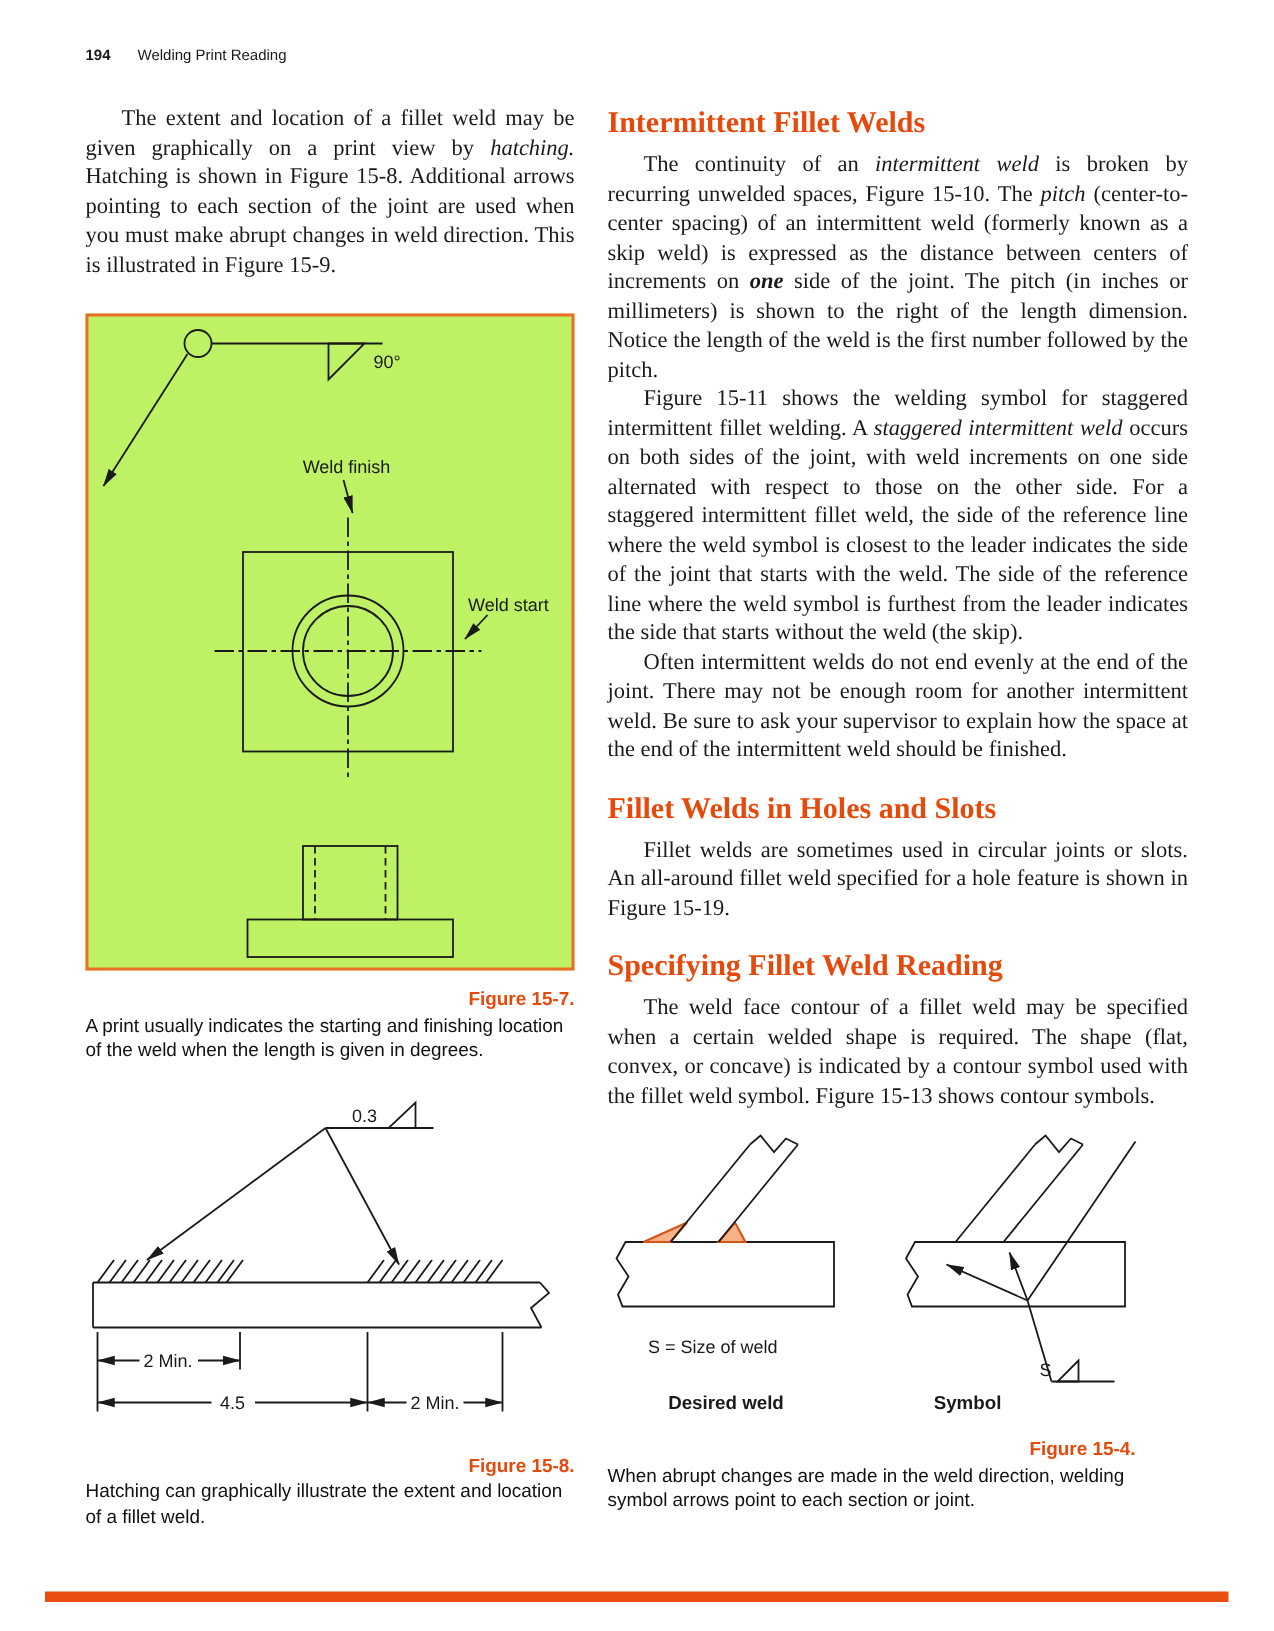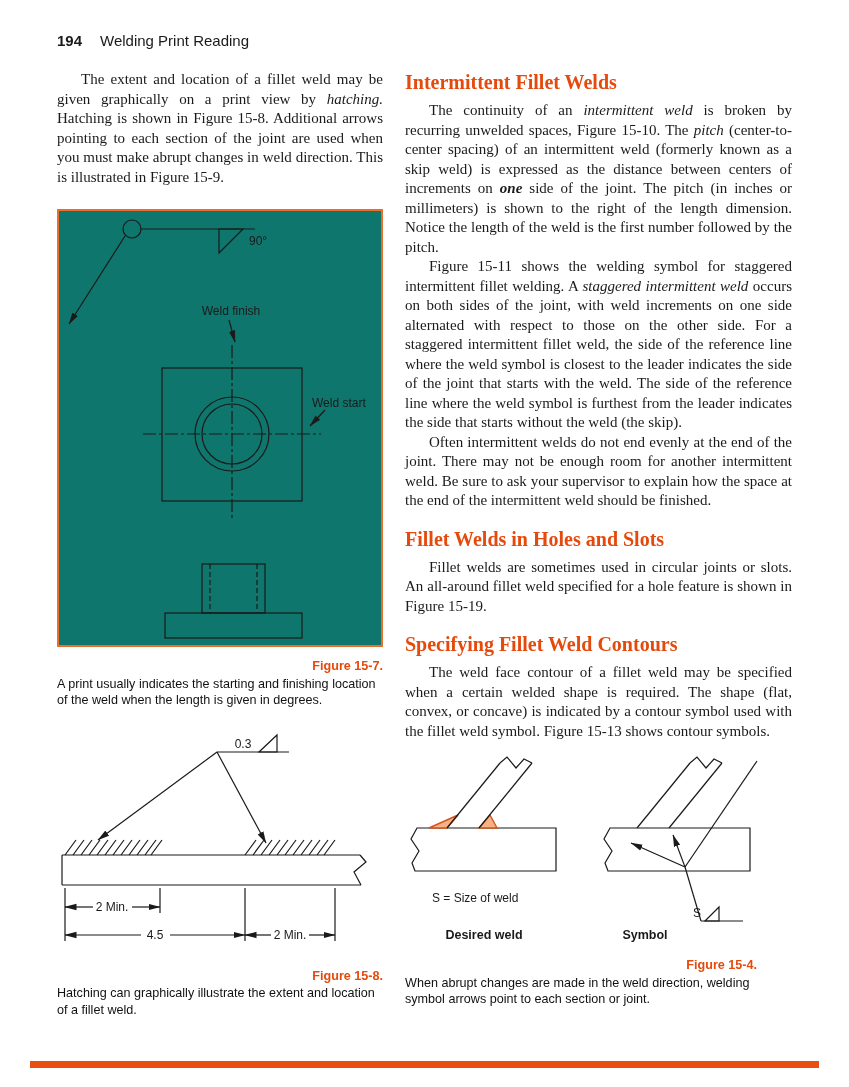--- a/index.html
+++ b/index.html
@@ -3,37 +3,37 @@
 <meta charset="utf-8">
 <style>
   * { margin:0; padding:0; box-sizing:border-box; }
   html,body { background:#ffffff; }
   .page {
     position:relative; width:849px; height:1087px; background:#ffffff;
     font-family:"Liberation Serif", serif; color:#1a1a1a; overflow:hidden;
   }
   .page-header {
     position:absolute; top:32px; left:57px;
-    font-family:"Liberation Sans", sans-serif; font-size:15px;
+    font-family:"Liberation Sans", sans-serif; font-size:10px;
     display:flex; gap:18px; align-items:baseline;
   }
   .page-num { font-weight:bold; }
   .col-left  { position:absolute; left:57px;  top:70px; width:326px; }
   .col-right { position:absolute; left:405px; top:70px; width:387px; }
   p.body {
     font-size:15px; line-height:19.5px; text-align:justify; text-indent:24px;
   }
   h2.head {
     font-size:20px; line-height:24px; font-weight:bold; color:#e54a0c;
     margin:16px 0 7px 0;
   }
   .col-right h2.head:first-child { margin-top:0; }
   .figbox {
     margin-top:22px; width:326px; height:438px;
-    border:2px solid #ed6d2a; background:#0f766e;
+    border:2px solid #ed6d2a; background:#bef264;
   }
   .caption {
     margin-top:11px; font-family:"Liberation Sans", sans-serif;
     font-size:12.6px; line-height:16.5px; color:#111;
   }
   .fig-label { color:#e54a0c; font-weight:bold; margin-bottom:1px;text-align:right; }
   .fig9cap { width:352px; }
   .fig8wrap { margin-top:16px; }
   .fig9wrap { margin-top:14px; }
   .footer-bar {
@@ -148,21 +148,21 @@
   <div class="col-right">
 
     <h2 class="head">Intermittent Fillet Welds</h2>
     <p class="body"><span>The continuity of an </span><span style="font-style: italic;">intermittent weld</span><span> is broken by recurring unwelded spaces, Figure 15-10. The </span><span style="font-style: italic;">pitch</span><span> (center-to-center spacing) of an intermittent weld (formerly known as a skip weld) is expressed as the distance between centers of increments on </span><span style="font-style: italic; font-weight: bold;">one</span><span> side of the joint. The pitch (in inches or millimeters) is shown to the right of the length dimension. Notice the length of the weld is the first number followed by the pitch.</span></p>
     <p class="body"><span>Figure 15-11 shows the welding symbol for staggered intermittent fillet welding. A </span><span style="font-style: italic;">staggered intermittent weld</span><span> occurs on both sides of the joint, with weld increments on one side alternated with respect to those on the other side. For a staggered intermittent fillet weld, the side of the reference line where the weld symbol is closest to the leader indicates the side of the joint that starts with the weld. The side of the reference line where the weld symbol is furthest from the leader indicates the side that starts without the weld (the skip).</span></p>
     <p class="body">Often intermittent welds do not end evenly at the end of the joint. There may not be enough room for another intermittent weld. Be sure to ask your supervisor to explain how the space at the end of the intermittent weld should be finished.</p>
 
     <h2 class="head">Fillet Welds in Holes and Slots</h2>
     <p class="body">Fillet welds are sometimes used in circular joints or slots. An all-around fillet weld specified for a hole feature is shown in Figure 15-19.</p>
 
-    <h2 class="head">Specifying Fillet Weld Contours</h2>
+    <h2 class="head">Specifying Fillet Weld Reading</h2>
     <p class="body">The weld face contour of a fillet weld may be specified when a certain welded shape is required. The shape (flat, convex, or concave) is indicated by a contour symbol used with the fillet weld symbol. Figure 15-13 shows contour symbols.</p>
 
     <div class="fig9wrap">
       <svg viewBox="0 0 385 192" width="385" height="192">
         <defs>
           <marker id="ah9" markerWidth="12" markerHeight="8" refX="11.5" refY="4" orient="auto" markerUnits="userSpaceOnUse">
             <path d="M0,0.8 L12,4 L0,7.2 Z" fill="#1a1a1a"></path>
           </marker>
         </defs>
 

